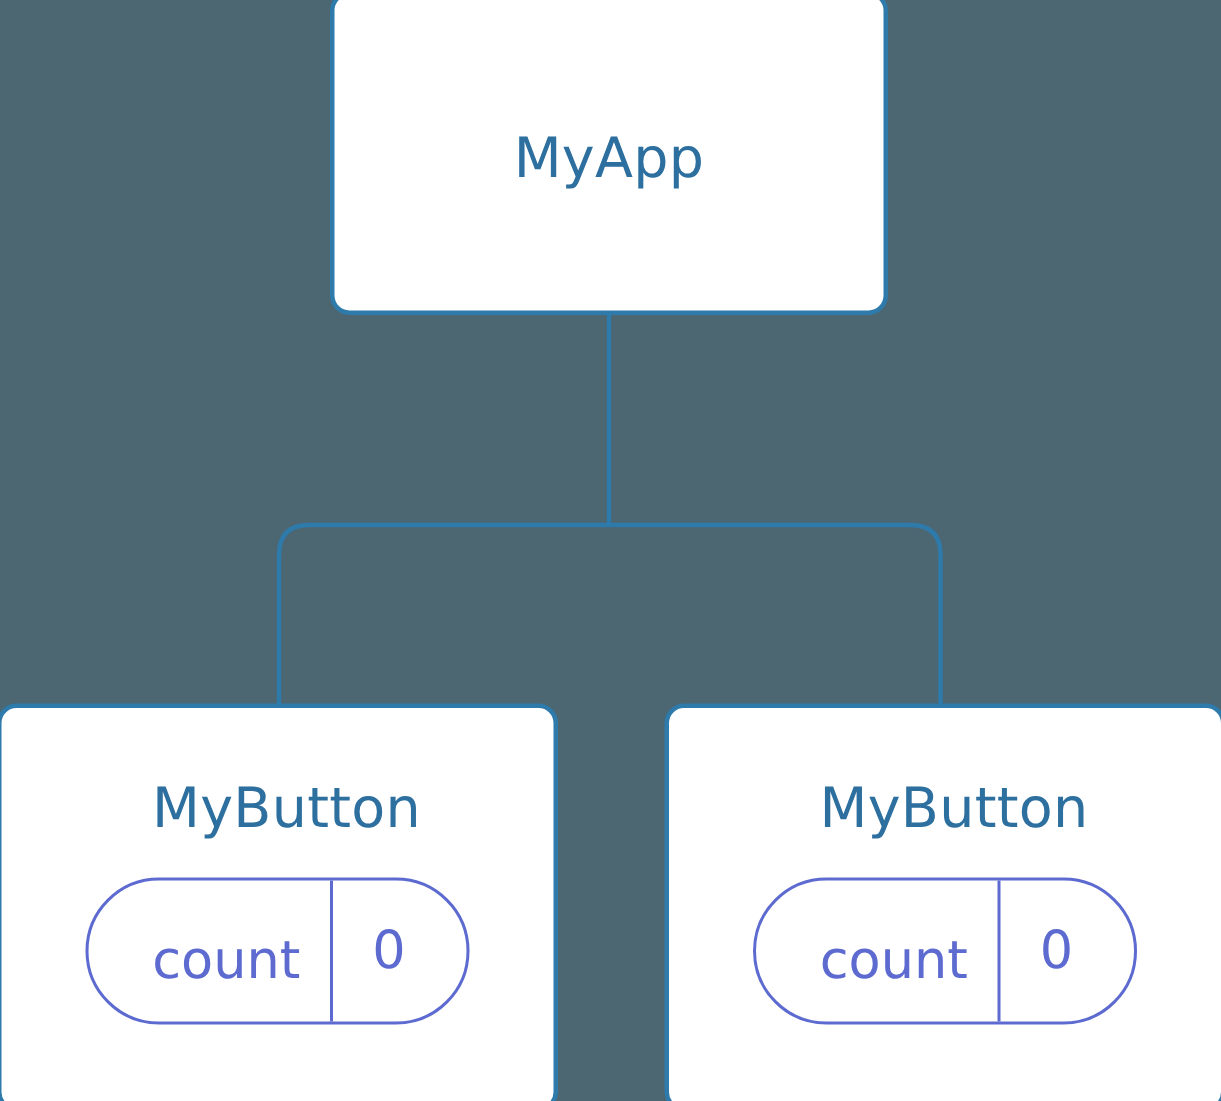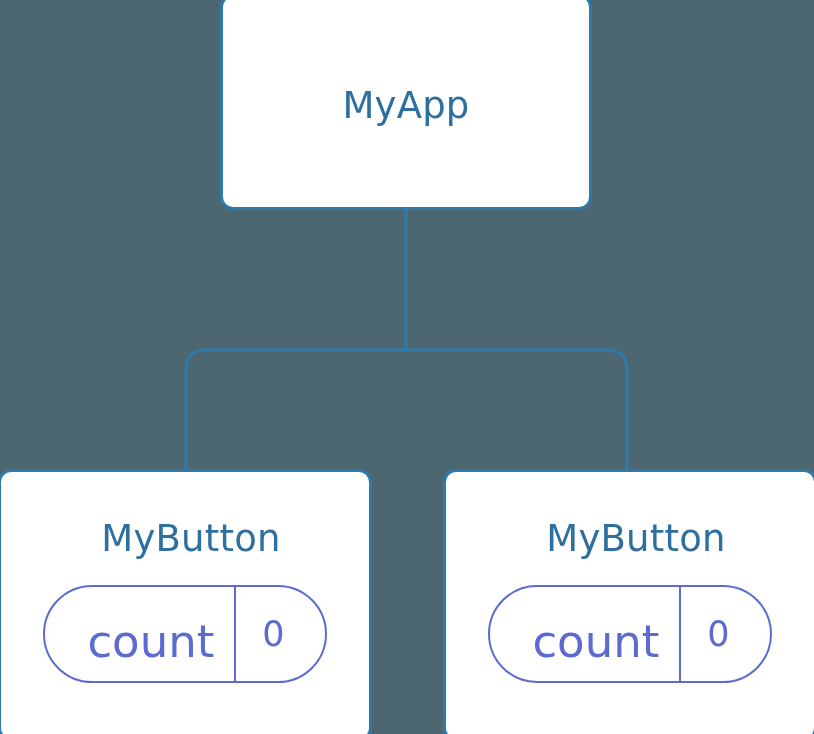--- a/index.html
+++ b/index.html
@@ -84,21 +84,21 @@
     border-radius: 49px;
     box-sizing: border-box;
     background: #ffffff;
   }
   .state-key {
     display: flex;
     align-items: center;
     justify-content: center;
     padding: 15px 20px 0 42px;
     color: #5d6bd0;
-    font-size: 45px;
+    font-size: 35px;
     line-height: 1;
     white-space: nowrap;
   }
   .state-divider {
     width: 2px;
     background: #5d6bd0;
     flex: 0 0 auto;
   }
   .state-value {
     display: flex;

